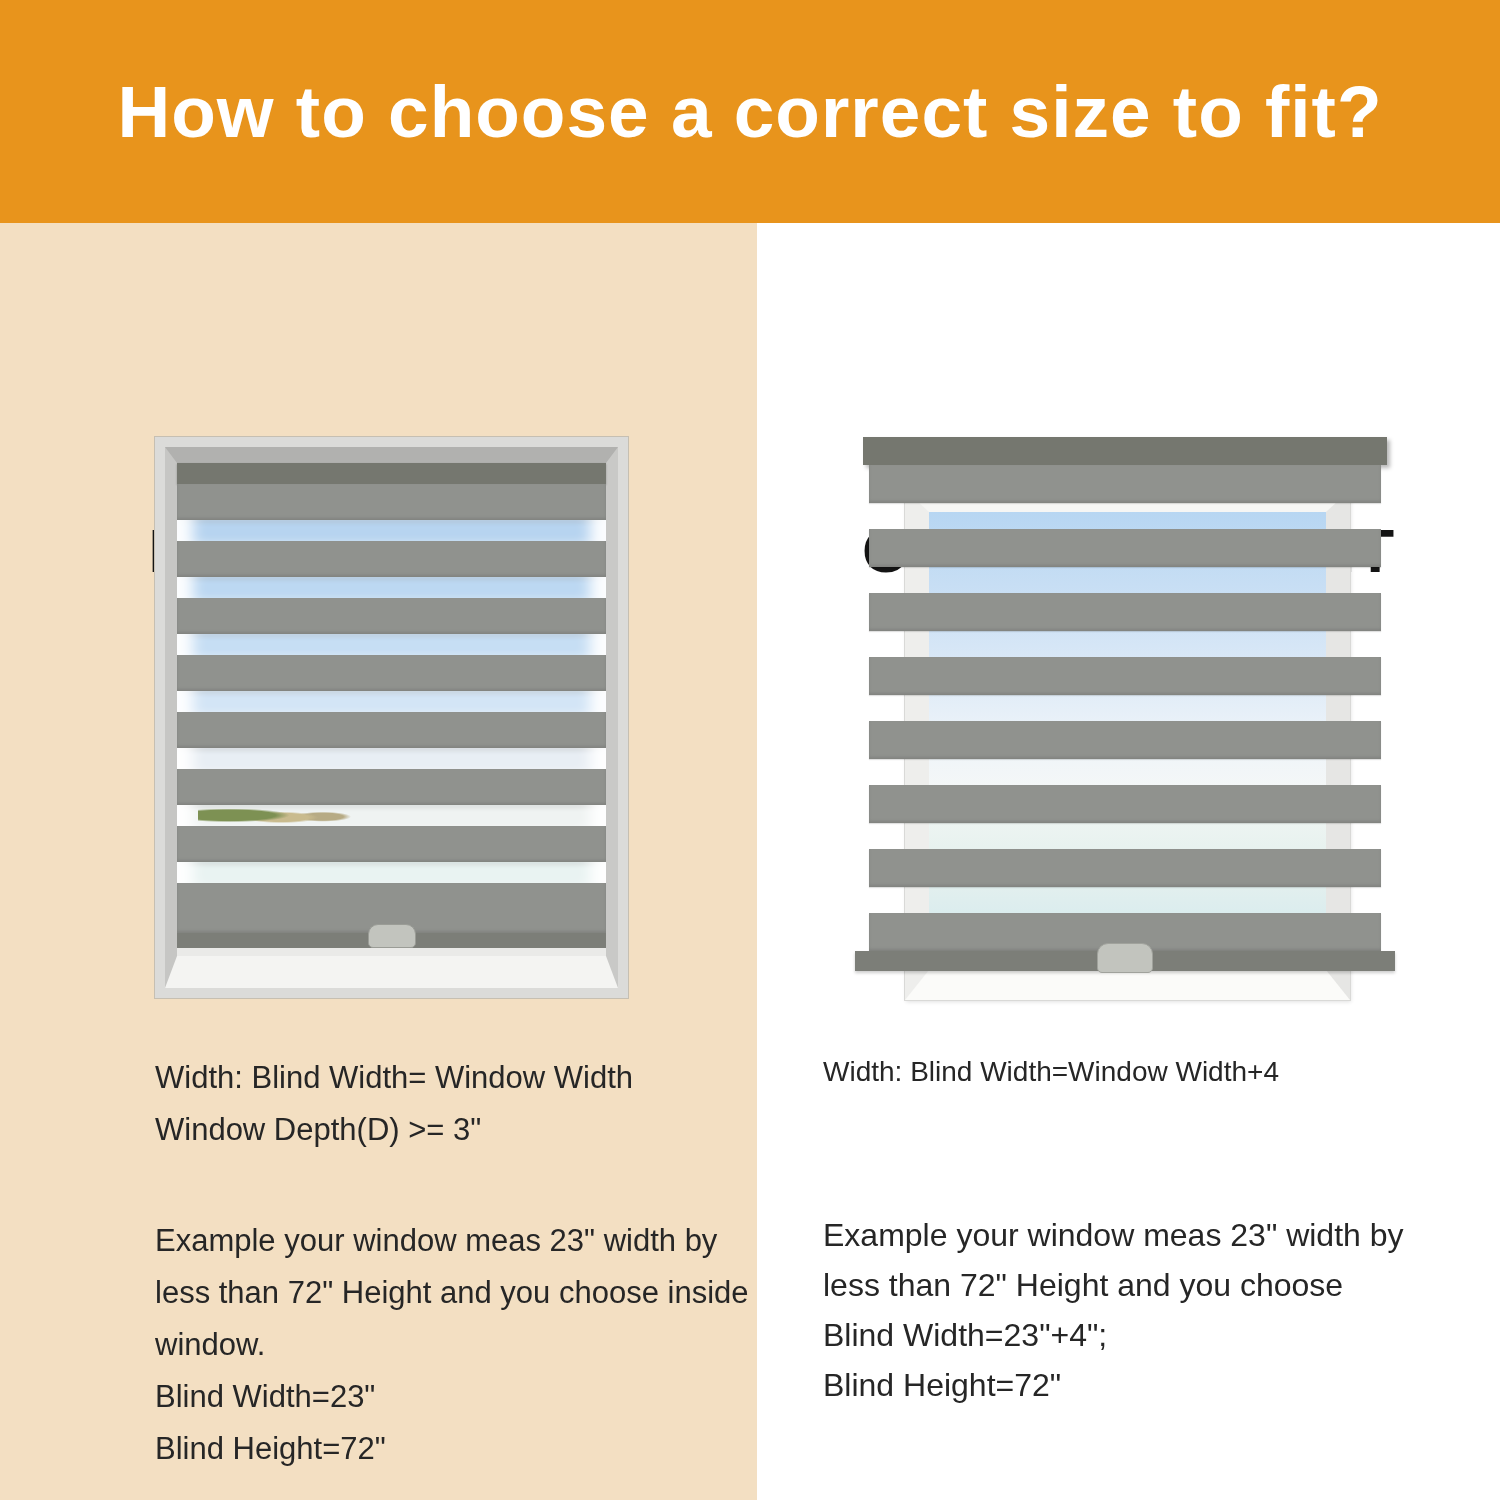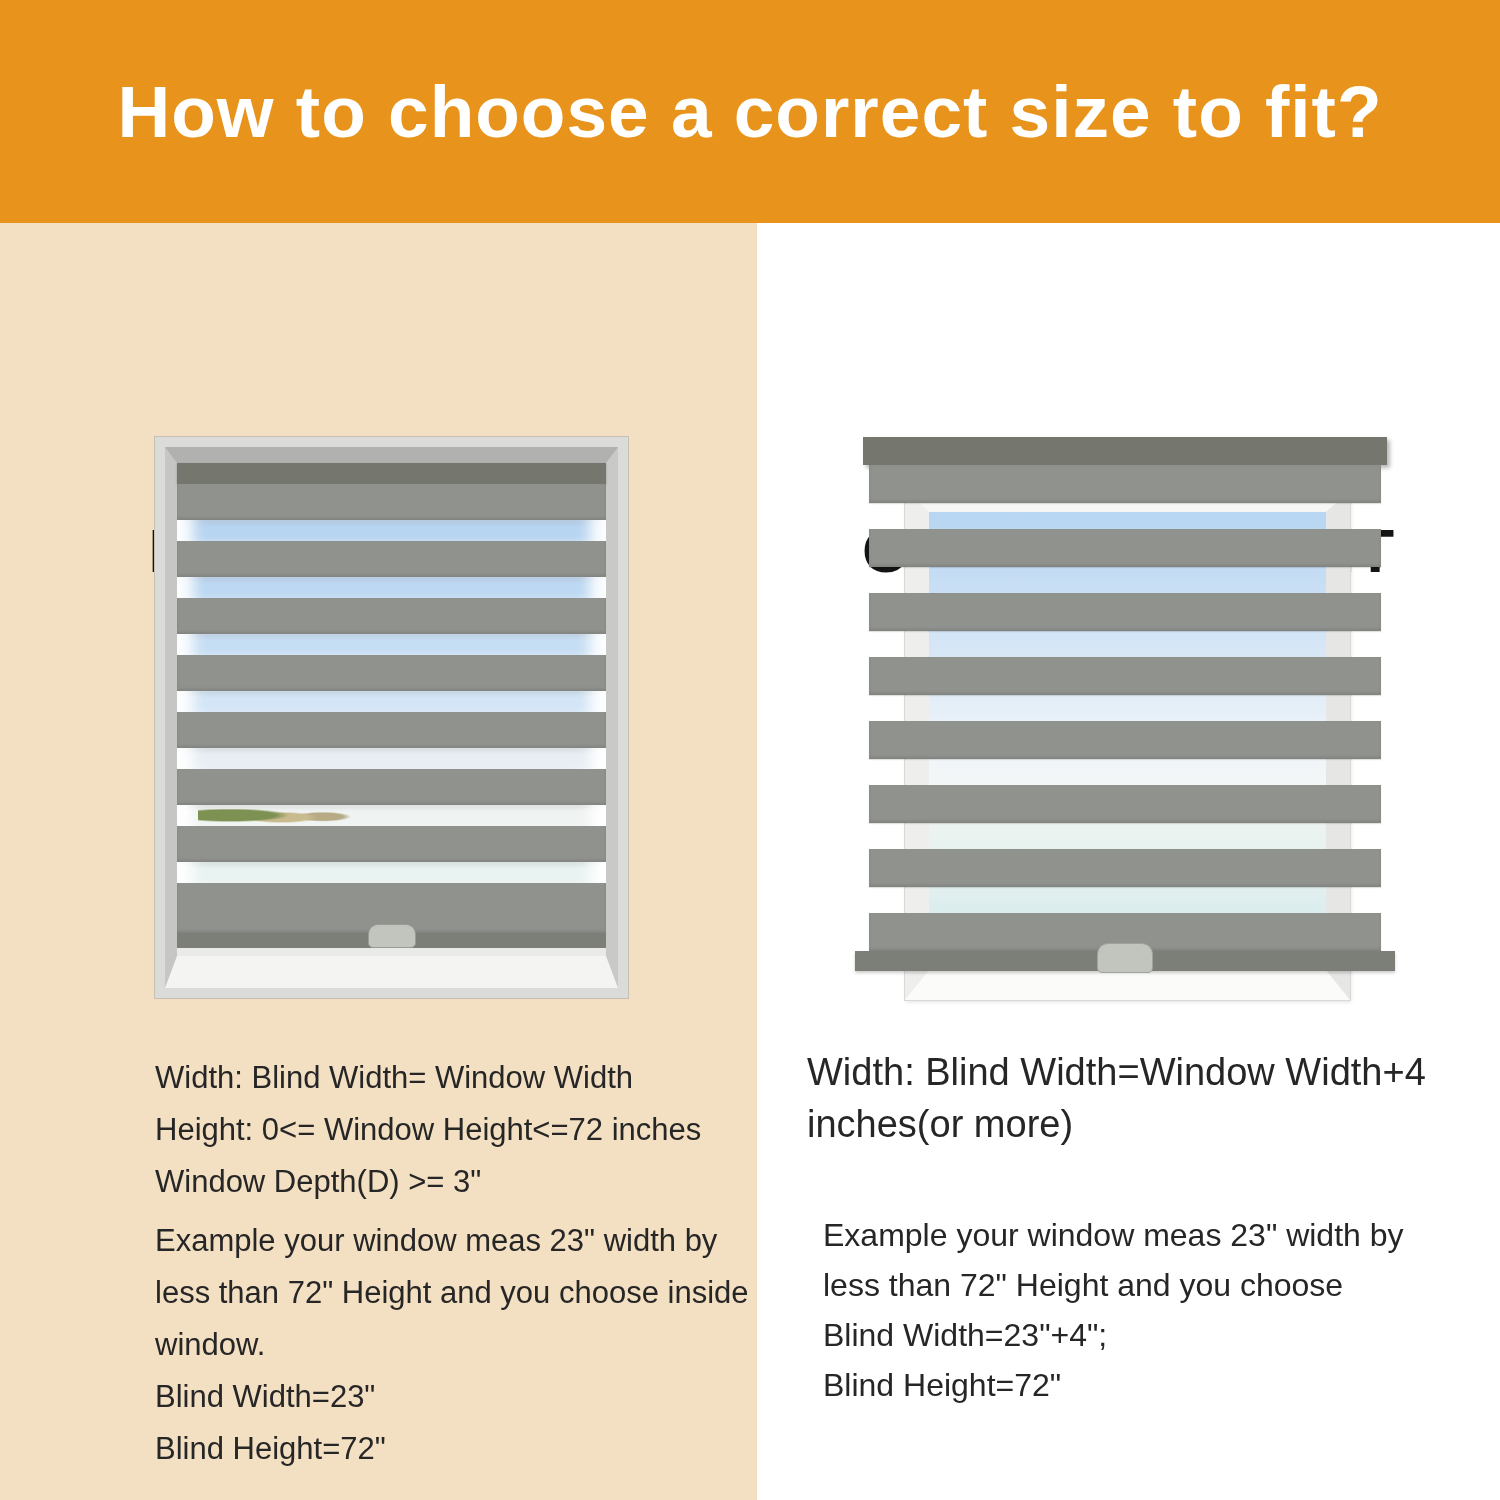--- a/index.html
+++ b/index.html
@@ -20,21 +20,21 @@
   .panel.left{left:0;width:760px;background:var(--left-panel-bg,#F3DFC2);}
   .panel.right{left:757px;width:743px;background:var(--right-panel-bg,#fff);}
   .panel h2{position:absolute;top:292px;left:0;right:0;margin:0;text-align:center;
             font-size:62px;font-weight:bold;letter-spacing:1px;color:var(--heading-text,#141414);}
   
 
   .textblock{position:absolute;color:var(--body-text,#262626);font-size:31px;}
   .tline{height:52px;display:flex;align-items:center;white-space:nowrap;}
   .left-rules{left:155px;top:829px;}      
   .left-example{left:155px;top:992px;}    
-  .right-rules{left:50px;top:823px;font-size:38px;}   
+  .right-rules{left:66px;top:823px;font-size:28px;}   
   .right-example{left:66px;top:987px;font-size:32px;} 
   .right-example .tline{height:50px;}
 
   
   .win-inside{position:absolute;left:155px;top:214px;width:473px;height:561px;} 
   .wi-outer{width:100%;height:100%;box-sizing:border-box;border:10px solid #DBDBD9;
             outline:1px solid #C6BFB2;background:#DBDBD9;}
   .wi-recess{width:100%;height:100%;box-sizing:border-box;border-style:solid;
              border-width:16px 12px 32px 12px;
              border-color:#B1B1AF #C9C9C7 #F4F4F2 #C6C6C4;}
@@ -137,21 +137,20 @@
               <div class="tab"></div>
             </div>
             <div class="below"></div>
           </div>
         </div>
       </div>
     </div>
 
     <div class="textblock left-rules">
       <div class="tline">Width: Blind Width= Window Width</div>
-      <div class="tline">Height: 0&lt;= Window Height&lt;=72 inches</div>
       <div class="tline">Window Depth(D) &gt;= 3"</div>
     </div>
 
     <div class="textblock left-example">
       <div class="tline">Example your window meas 23" width by</div>
       <div class="tline">less than 72" Height and you choose inside</div>
       <div class="tline">window.</div>
       <div class="tline">Blind Width=23"</div>
       <div class="tline">Blind Height=72"</div>
     </div>
@@ -180,21 +179,20 @@
           <div class="band2"></div>
         </div>
         <div class="rail2">
           <div class="tab2"></div>
         </div>
       </div>
     </div>
 
     <div class="textblock right-rules">
       <div class="tline">Width: Blind Width=Window Width+4</div>
-      <div class="tline">inches(or more)</div>
     </div>
 
     <div class="textblock right-example">
       <div class="tline">Example your window meas 23" width by</div>
       <div class="tline">less than 72" Height and you choose</div>
       <div class="tline">Blind Width=23"+4";</div>
       <div class="tline">Blind Height=72"</div>
     </div>
   </section>
 

